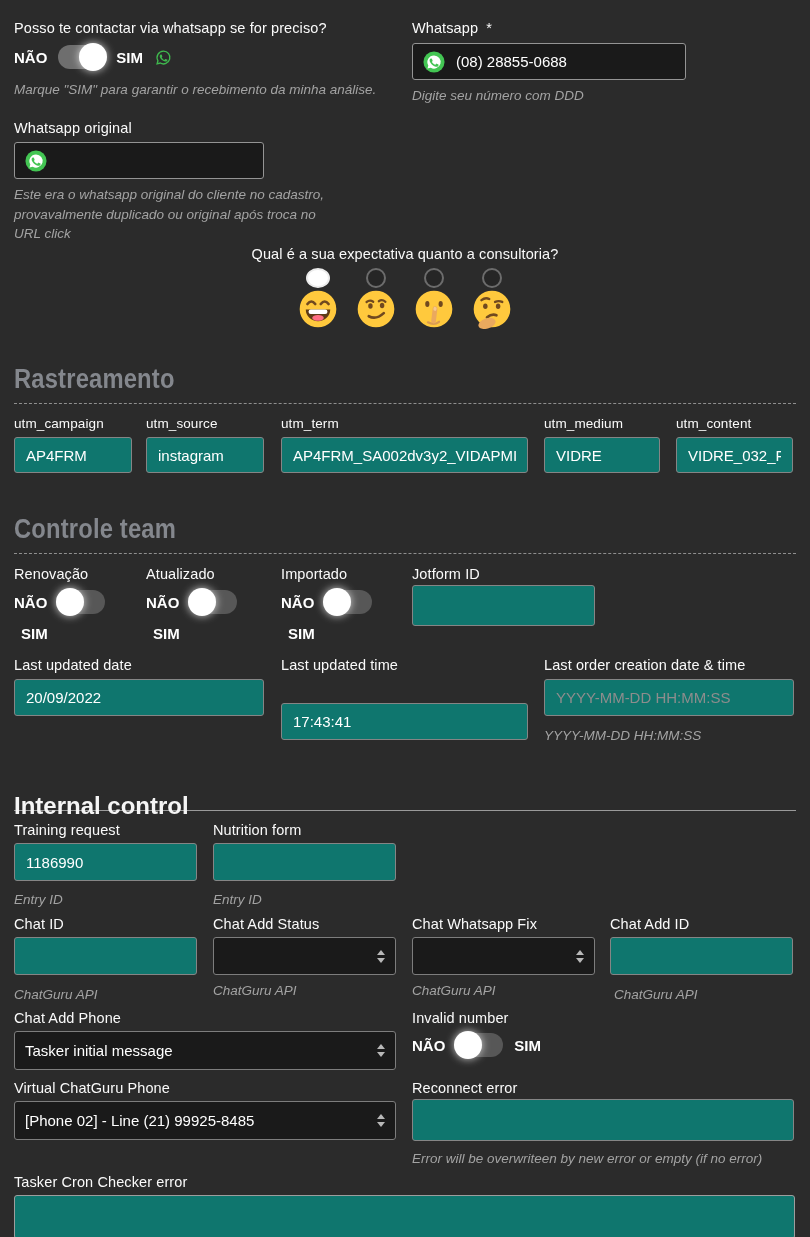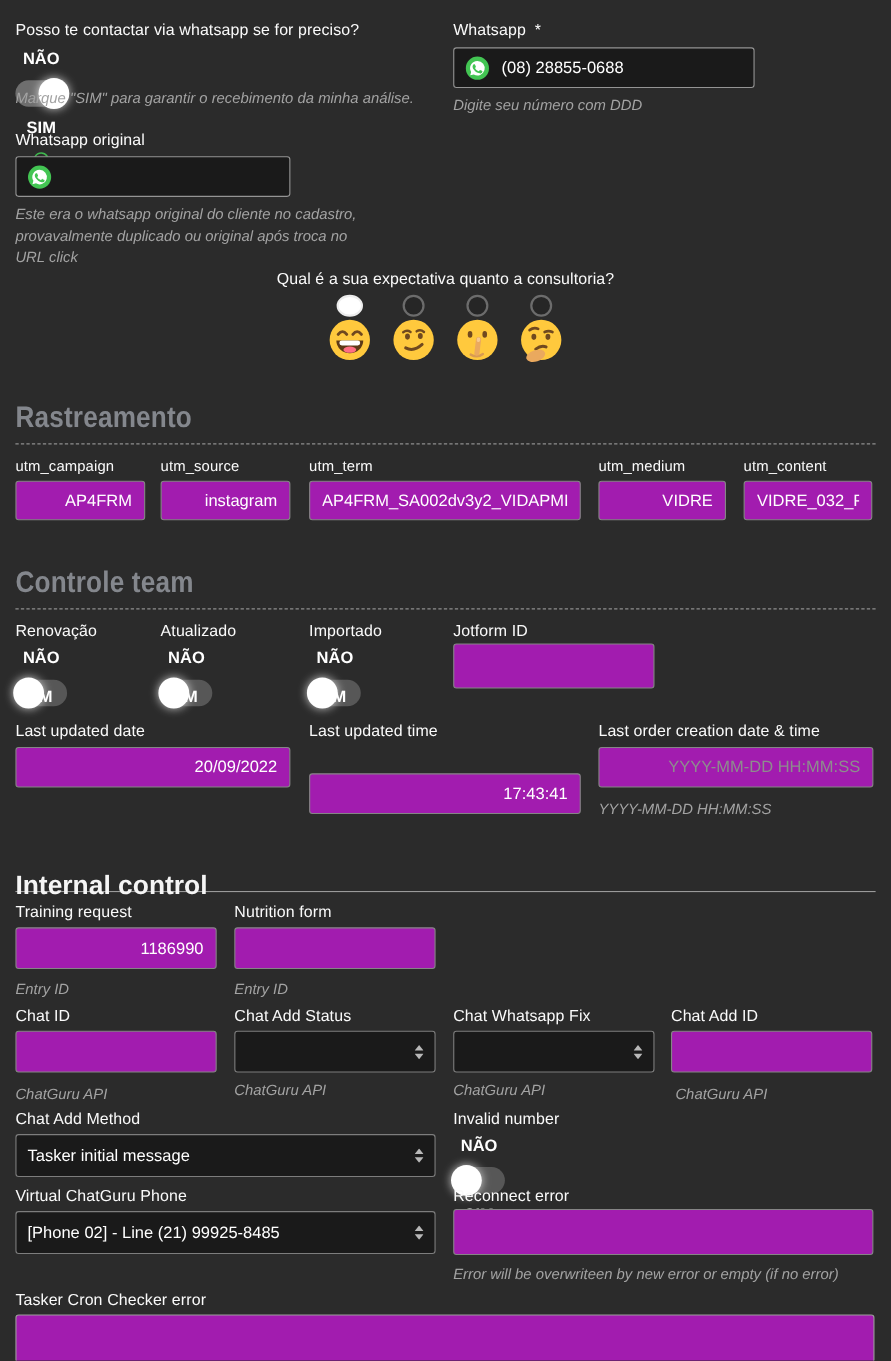--- a/index.html
+++ b/index.html
@@ -1,32 +1,32 @@
 <!DOCTYPE html>
 <html><head>
 <meta charset="utf-8">
 <style>
   html,body{margin:0;padding:0;background:#2b2b2b;}
   #page{position:relative;width:810px;height:1237px;background:#2b2b2b;overflow:hidden;
         font-family:"Liberation Sans",sans-serif;color:#f5f5f5;}
   .abs{position:absolute;}
   .lbl{font-size:14.5px;color:#fafafa;letter-spacing:.1px;}
   .hlp{font-size:13.5px;font-style:italic;color:#a3a3a3;line-height:1.45;}
-  .inp{background:#a21caf;border:1px solid #858585;border-radius:3px;color:#fff;
+  .inp{background:#0f766e;border:1px solid #858585;border-radius:3px;color:#fff;
        font-size:15px;font-family:"Liberation Sans",sans-serif;box-sizing:border-box;
-       padding:0 11px;outline:none;text-align:right;}
+       padding:0 11px;outline:none;}
   input.inp::placeholder{color:#8d8d8d;opacity:1;}
   .inp-wrap{background:#1a1a1a;border:1px solid #949494;border-radius:3px;display:flex;
        align-items:center;gap:9px;box-sizing:border-box;padding:0 10px;}
   .inp-wrap input{background:transparent;border:none;outline:none;color:#fff;font-size:15px;
        font-family:"Liberation Sans",sans-serif;flex:1;min-width:0;}
   .sel{background:#1a1a1a;border:1px solid #7d7d7d;border-radius:3px;display:flex;
        align-items:center;justify-content:space-between;box-sizing:border-box;
        padding:0 10px;font-size:15px;color:#fff;cursor:pointer;}
-  .tglrow{display:flex;align-items:center;gap:11px;flex-direction:column;}
+  .tglrow{display:flex;align-items:center;gap:11px;}
   .tglword{font-size:15px;font-weight:bold;color:#fff;}
   .tgl{position:relative;width:47px;height:24px;border-radius:13px;background:#575757;cursor:pointer;flex:0 0 auto;}
   .tgl .knob{position:absolute;top:-2px;width:28px;height:28px;border-radius:50%;background:#fff;
        box-shadow:0 0 9px rgba(255,255,255,.75);}
   .tgl.off .knob{left:-2px;}
   .tgl.on{background:#6e6e6e;}
   .tgl.on .knob{right:-2px;}
   .sec{border-bottom:1px dashed #8f8f8f;}
   .sec-solid{border-bottom:1px solid #9a9a9a;}
   .sec h2{margin:0;font-size:27px;font-weight:bold;color:#84878d;display:inline-block;
@@ -226,21 +226,21 @@
         <path d="M4 0 L8 5 H0z" fill="#b8b8b8"></path>
         <path d="M4 13 L0 8 H8z" fill="#b8b8b8"></path>
       </svg>
   </div>
   <div class="abs hlp" style="left:412px;top:981px;">ChatGuru API</div>
 
   <div class="abs lbl" style="left:610px;top:916px;">Chat Add ID</div>
   <input class="abs inp" style="left: 610px; top: 937px; width: 183px; height: 38px;" type="text" value="">
   <div class="abs hlp" style="left:614px;top:985px;">ChatGuru API</div>
 
-  <div class="abs lbl" style="left:14px;top:1010px;">Chat Add Method</div>
+  <div class="abs lbl" style="left:14px;top:1010px;">Chat Add Phone</div>
   <div class="abs sel" style="left:14px;top:1031px;width:382px;height:39px;">
     <span>Tasker initial message</span>
     <svg class="stepper" width="8" height="13" viewBox="0 0 8 13">
         <path d="M4 0 L8 5 H0z" fill="#b8b8b8"></path>
         <path d="M4 13 L0 8 H8z" fill="#b8b8b8"></path>
       </svg>
   </div>
 
   <div class="abs lbl" style="left:412px;top:1010px;">Invalid number</div>
   <div class="abs tglrow" style="left:412px;top:1033px;">

